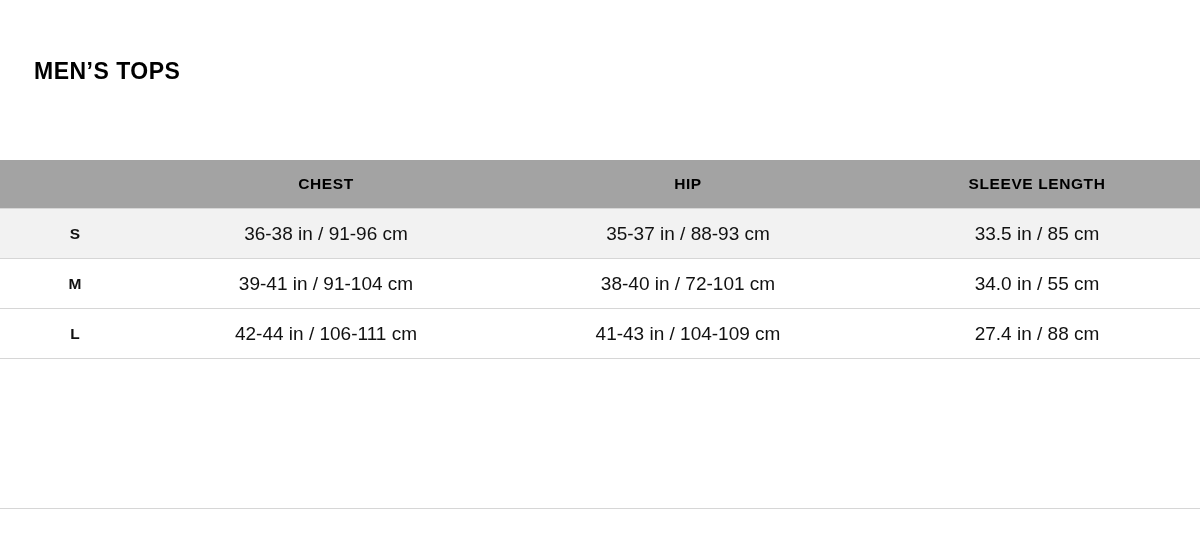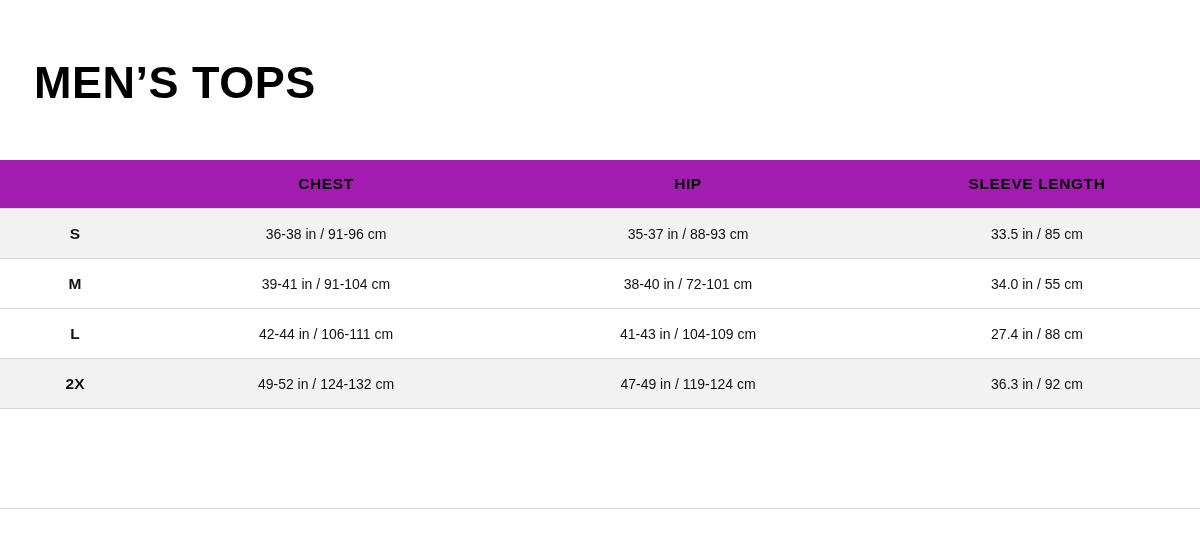--- a/index.html
+++ b/index.html
@@ -18,21 +18,21 @@
     height: 548px;
     background: #ffffff;
     overflow: hidden;
   }
 
   
   .page-title {
     position: absolute;
     left: 34px;
     top: 60px;
-    font-size: 45px;
+    font-size: 23px;
     font-weight: bold;
     letter-spacing: 0.5px;
     line-height: 1;
     color: #000;
   }
 
   .logo {
     position: absolute;
     right: 30px;
     top: 22px;
@@ -56,42 +56,42 @@
     margin: 0;
   }
   .size-table thead th {
     height: 48px;
     vertical-align: middle;
     font-size: 15.5px;
     font-weight: bold;
     letter-spacing: 0.6px;
     color: #000;
     border: none;
-    background: #a21caf;
+    background: #a3a3a3;
   }
   .col-size { width: 150px; }
   .col-chest { width: 352px; }
   .col-hip { width: 372px; }
   .col-sleeve { width: 326px; }
 
   .size-table tbody tr {
     height: 50px;
   }
   .size-table tbody tr.shaded td {
     background: #f2f2f2;
   }
   .size-table tbody tr.plain td {
     background: #ffffff;
   }
   .size-table tbody td {
     border-top: 1px solid #d6d6d6;
     border-bottom: 1px solid #d6d6d6;
     text-align: center;
     vertical-align: middle;
-    font-size: 14px;
+    font-size: 19px;
     color: #111;
   }
   .size-table tbody td.size-cell {
     font-weight: bold;
     font-size: 15.5px;
   }
   
   .size-table tbody tr + tr td {
     border-top: none;
   }
@@ -140,24 +140,18 @@
         <td>39-41 in / 91-104 cm</td>
         <td>38-40 in / 72-101 cm</td>
         <td>34.0 in / 55 cm</td>
       </tr>
       <tr class="plain">
         <td class="size-cell">L</td>
         <td>42-44 in / 106-111 cm</td>
         <td>41-43 in / 104-109 cm</td>
         <td>27.4 in / 88 cm</td>
       </tr>
-      <tr class="shaded">
-        <td class="size-cell">2X</td>
-        <td>49-52 in / 124-132 cm</td>
-        <td>47-49 in / 119-124 cm</td>
-        <td>36.3 in / 92 cm</td>
-      </tr>
     </tbody>
   </table>
 
   <div class="table-bottom-rule"></div>
 
 </div>
 
 </body></html>

